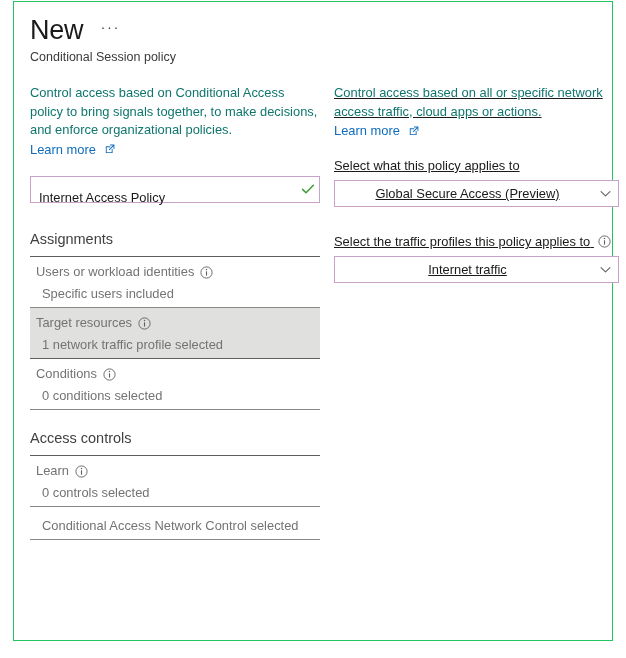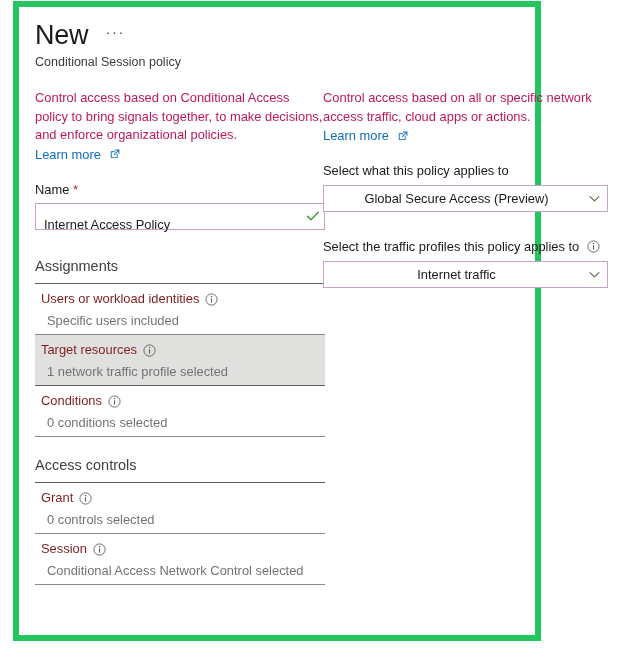--- a/index.html
+++ b/index.html
@@ -21,23 +21,23 @@
     width: 626px;
     height: 658px;
     background: #ffffff;
   }
 
   
   .frame {
     position: absolute;
     left: 13px;
     top: 1px;
-    width: 528px;
+    width: 600px;
     height: 640px;
-    border: 6px solid #22c55e;
+    border: 1px solid #22c55e;
     box-sizing: border-box;
     background: #ffffff;
   }
 
   .content {
     position: absolute;
     left: 0;
     top: 0;
     right: 0;
     bottom: 0;
@@ -81,29 +81,30 @@
 
   
   .col-left {
     position: absolute;
     left: 16px;
     top: 82px;
     width: 290px;
   }
   .col-right {
     position: absolute;
-    left: 304px;
+    left: 320px;
     top: 82px;
     width: 285px;
+    text-decoration: underline;
   }
 
   .intro {
     font-size: 12.9px;
     line-height: 18.5px;
-    color: #be185d;
+    color: #0f766e;
   }
 
   .link {
     color: #0f6cbd;
     text-decoration: none;
     cursor: pointer;
     font-size: 12.9px;
     display: inline-flex;
     align-items: center;
     gap: 9px;
@@ -174,21 +175,21 @@
   }
   .row.highlight {
     background: #e0e0de;
   }
   .row-label {
     display: flex;
     align-items: center;
     gap: 6px;
     font-size: 12.9px;
     line-height: 18px;
-    color: #7f1d1d;
+    color: #737373;
   }
   .row-value {
     margin-top: 4px;
     padding-left: 6px;
     font-size: 12.9px;
     line-height: 18px;
     color: #737373;
     cursor: pointer;
   }
 
@@ -266,24 +267,20 @@
           <span class="ext-icon">
             <svg viewBox="0 0 10 10" width="10" height="10" aria-hidden="true">
               <path d="M0.8 2.3 H5.2 V3.2 H1.7 V8.2 H6.7 V5.0 H7.6 V9.1 H0.8 Z" fill="#0f6cbd"></path>
               <path d="M5.0 0.6 H9.4 V5.0 H8.5 V2.15 L4.4 6.25 L3.75 5.6 L7.85 1.5 H5.0 Z" fill="#0f6cbd"></path>
             </svg>
           </span>
         </a>
 
         <div class="gap-md"></div>
 
-        <div class="field-label">
-          <span>Name</span>
-          <span class="req-star">*</span>
-        </div>
 
         <div class="textbox">
           <input type="text" value="Internet Access Policy" style="">
           <span class="check-icon">
             <svg viewBox="0 0 14 14" width="14" height="14" aria-hidden="true">
               <path d="M1.6 7.4 L5.0 10.8 L12.3 3.2" stroke="#3f9c35" stroke-width="1.5" fill="none" stroke-linecap="round" stroke-linejoin="round"></path>
             </svg>
           </span>
         </div>
 
@@ -343,45 +340,35 @@
 
         <div class="gap-md"></div>
 
         <div class="section-title">Access controls</div>
         <div style="height:7px"></div>
         <div class="divider"></div>
 
         
         <div class="row">
           <div class="row-label">
-            <span>Grant</span>
+            <span>Learn</span>
             <span class="info-icon">
               <svg viewBox="0 0 13 13" width="13" height="13" aria-hidden="true">
                 <circle cx="6.5" cy="6.5" r="5.6" fill="none" stroke="#605e5c" stroke-width="0.9"></circle>
                 <circle cx="6.5" cy="3.6" r="0.75" fill="#605e5c"></circle>
                 <rect x="5.95" y="5.3" width="1.1" height="4.3" fill="#605e5c"></rect>
               </svg>
             </span>
           </div>
           <div class="row-value">0 controls selected</div>
         </div>
         <div class="divider thin"></div>
 
         
         <div class="row">
-          <div class="row-label">
-            <span>Session</span>
-            <span class="info-icon">
-              <svg viewBox="0 0 13 13" width="13" height="13" aria-hidden="true">
-                <circle cx="6.5" cy="6.5" r="5.6" fill="none" stroke="#605e5c" stroke-width="0.9"></circle>
-                <circle cx="6.5" cy="3.6" r="0.75" fill="#605e5c"></circle>
-                <rect x="5.95" y="5.3" width="1.1" height="4.3" fill="#605e5c"></rect>
-              </svg>
-            </span>
-          </div>
           <div class="row-value">Conditional Access Network Control selected</div>
         </div>
         <div class="divider thin"></div>
 
       </div>
 
       <div class="col-right">
 
         <div class="intro">Control access based on all or specific network access traffic, cloud apps or actions.</div>
 

